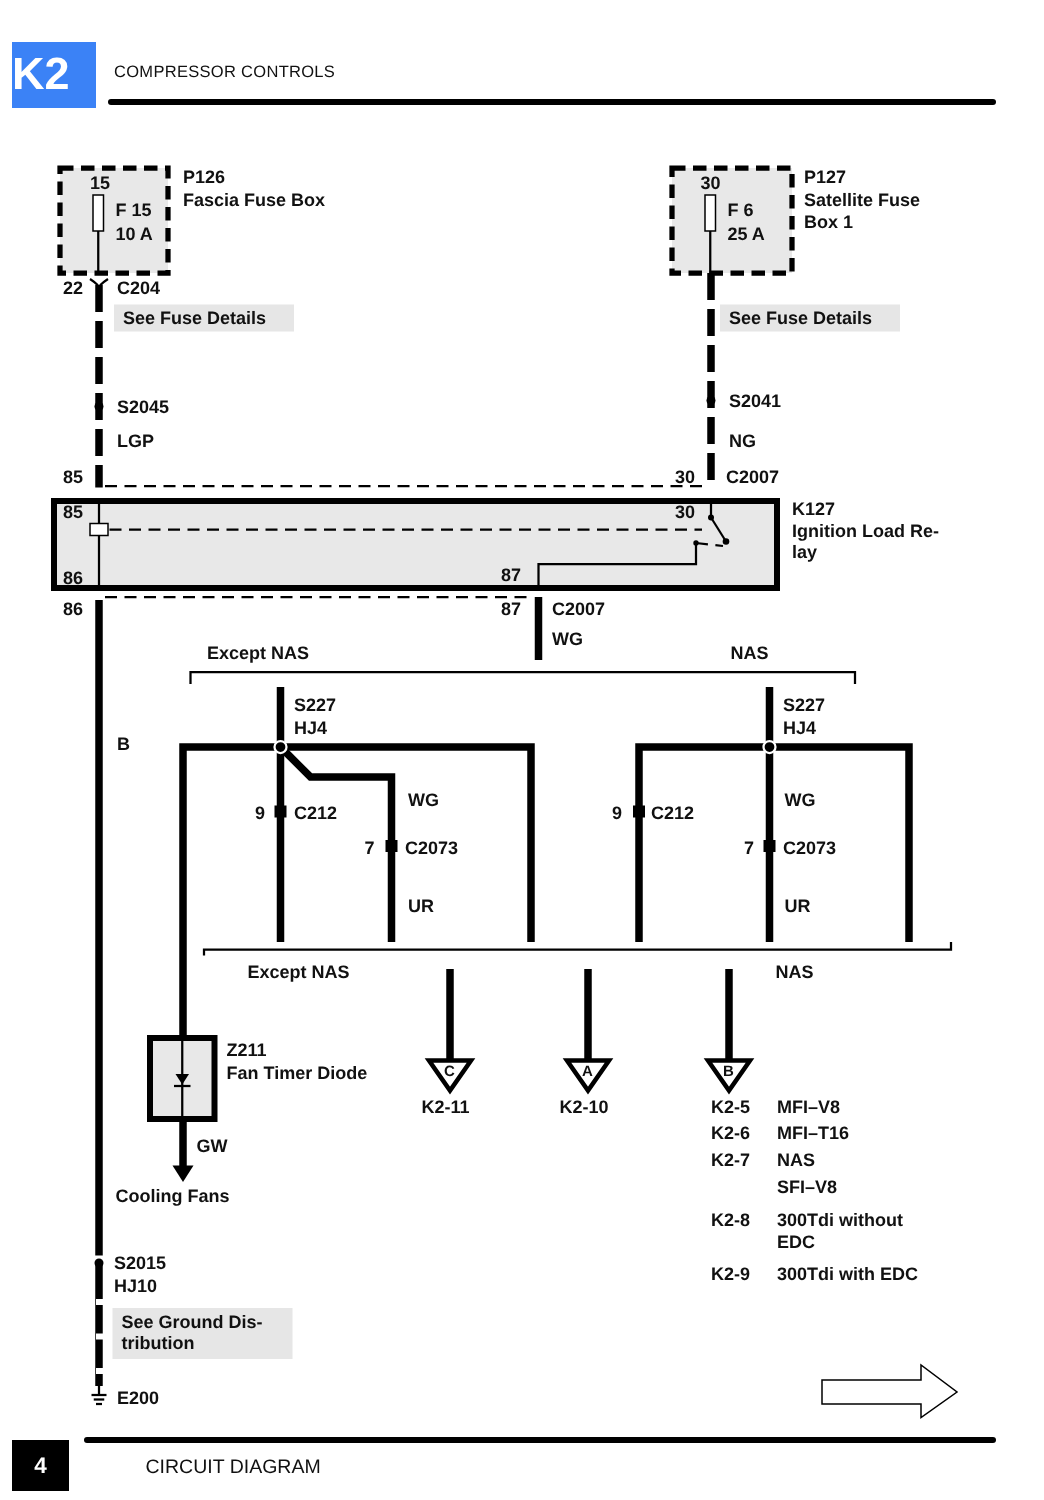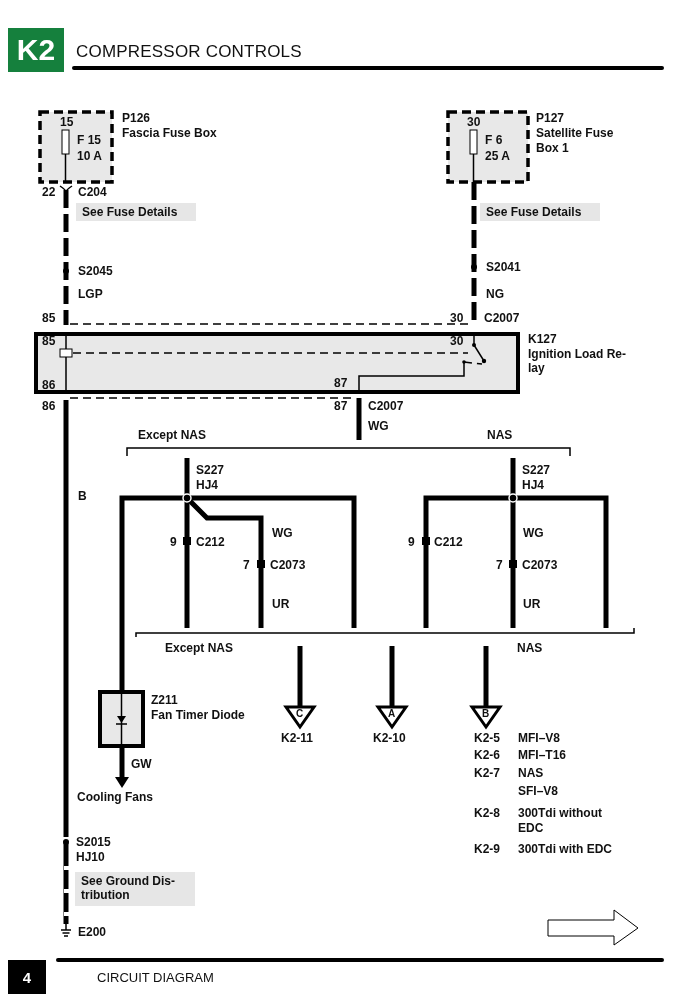--- a/index.html
+++ b/index.html
@@ -1,21 +1,21 @@
 <!DOCTYPE html>
 <html><head>
 <meta charset="utf-8">
 <style>
   html, body { margin: 0; padding: 0; background: #ffffff; }
   body { width: 696px; height: 1000px; position: relative; overflow: hidden;
          font-family: "Liberation Sans", sans-serif; color: #111; }
   .abs { position: absolute; }
-  .hdr-badge { left: 8px; top: 28px; width: 56px; height: 44px; background: #15803d; color: #fff;
-               font-size: 30px; font-weight: bold; display: flex; align-items: center; justify-content: center; }
-  .hdr-title { left: 76px; top: 42px; font-size: 17px; letter-spacing: 0.2px; }
+  .hdr-badge { left: 8px; top: 28px; width: 56px; height: 44px; background: #3b82f6; color: #fff;
+               font-size: 30px; font-weight: bold; display: flex; align-items: center; justify-content: flex-start; }
+  .hdr-title { left: 76px; top: 42px; font-size: 11px; letter-spacing: 0.2px; }
   .hdr-rule { left: 72px; top: 66px; width: 592px; height: 4px; background: #000; border-radius: 2px; }
   .ftr-badge { left: 8px; top: 960px; width: 38px; height: 34px; background: #000; color: #fff;
                font-size: 15px; font-weight: bold; display: flex; align-items: center; justify-content: center; }
   .ftr-title { left: 57px; top: 970px; font-size: 13px; margin-left: 40px; }
   .ftr-rule { left: 56px; top: 958px; width: 608px; height: 4px; background: #000; border-radius: 2px; }
   svg { position: absolute; left: 0; top: 0; }
   .t { font-family: "Liberation Sans", sans-serif; font-size: 12px; font-weight: bold; fill: #111; }
   .ts { font-family: "Liberation Sans", sans-serif; font-size: 10px; font-weight: bold; fill: #111; }
   .note { fill: #e6e6e6; }
   .wire { stroke: #000; stroke-width: 5; fill: none; }

